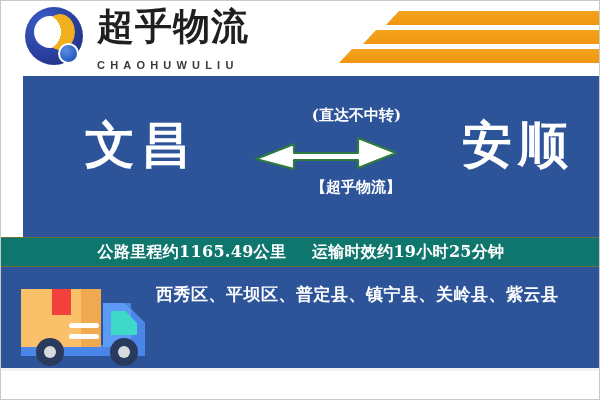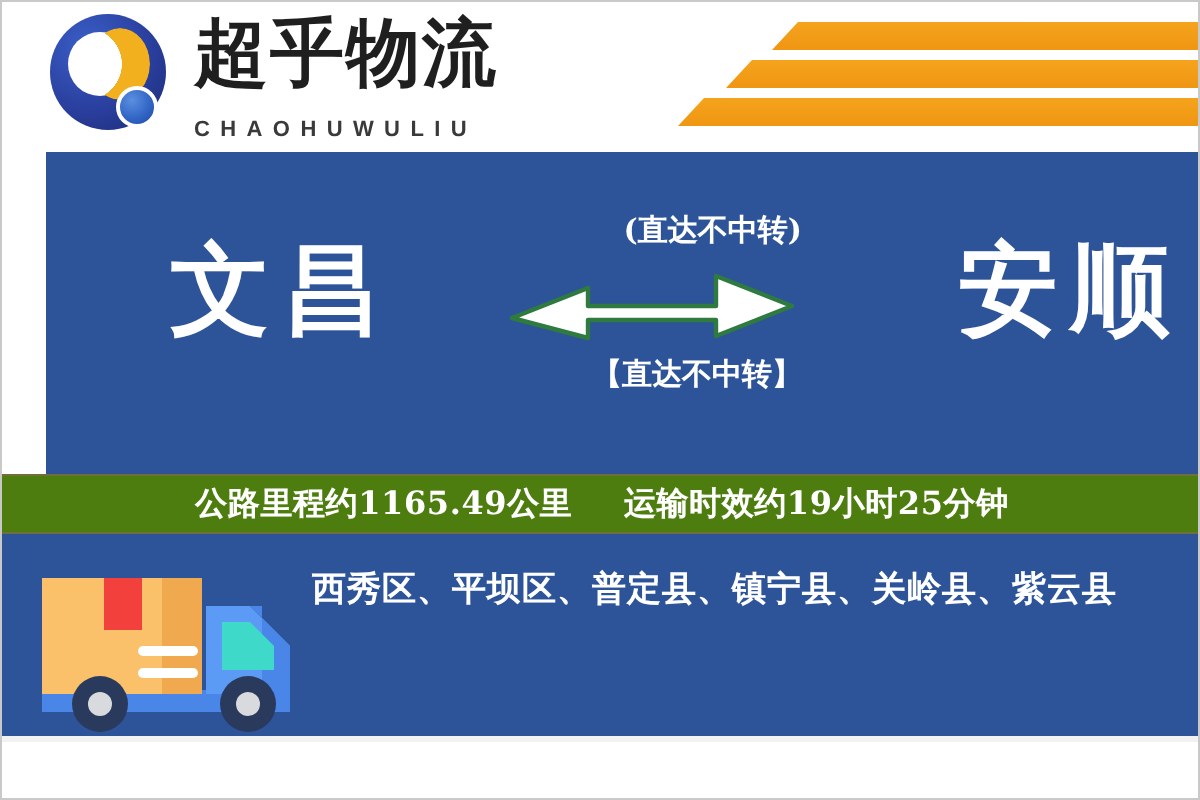--- a/index.html
+++ b/index.html
@@ -132,21 +132,21 @@
     top: 44px;
     font-family: "DejaVu Serif", "Liberation Serif", serif;
     font-size: 50px;
     font-weight: 700;
     color: #ffffff;
     letter-spacing: 6px;
     line-height: 1;
     white-space: nowrap;
   }
   .city-origin { left: 62px; }
-  .city-dest   { right: 32px; font-family: Liberation Serif, serif; }
+  .city-dest   { right: 49px; font-family: Liberation Serif, serif; }
 
   .arrow-group {
     position: absolute;
     left: 228px;
     top: 30px;
     width: 150px;
     height: 100px;
   }
   .arrow-caption-top,
   .arrow-caption-bottom {
@@ -168,21 +168,21 @@
     left: 3px;
     top: 26px;
   }
 
   
   .info-bar {
     position: absolute;
     left: 0; top: 236px;
     width: 600px;
     height: 30px;
-    background: #4d7c0f;
+    background: #0f766e;
     display: flex;
     align-items: center;
     justify-content: center;
     border-top: 1px solid #6f6f3a;
     border-bottom: 1px solid #6f6f3a;
     box-sizing: border-box;
   }
   .info-text {
     font-family: "DejaVu Serif", "Liberation Serif", serif;
     font-size: 16px;
@@ -263,21 +263,21 @@
 
     <div class="city city-origin">文昌</div>
 
     <div class="arrow-group">
       <div class="arrow-caption-top">(直达不中转)</div>
 
       <svg class="arrow-svg" width="144" height="40" viewBox="0 0 144 40">
         <polygon points="2,27 40,12 40,21 104,21 104,6 142,21 104,36 104,28 40,28 40,37" fill="#ffffff" stroke="#2f7a3f" stroke-width="2.2" stroke-linejoin="round"></polygon>
       </svg>
 
-      <div class="arrow-caption-bottom">【直达不中转】</div>
+      <div class="arrow-caption-bottom">【超乎物流】</div>
     </div>
 
     <div class="city city-dest">安顺</div>
 
   </div>
 
   <div class="info-bar">
     <div class="info-text">
       <span>公路里程约1165.49公里</span>
       <span class="info-gap"></span>

